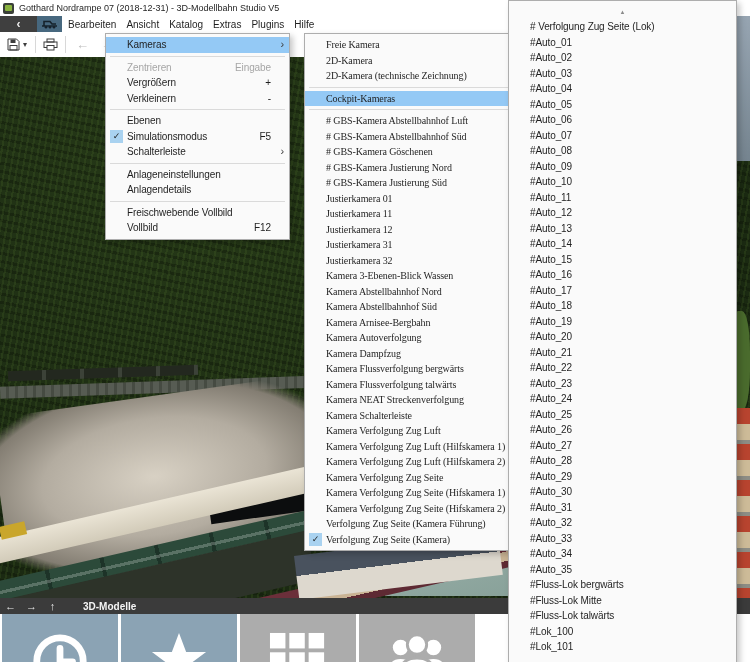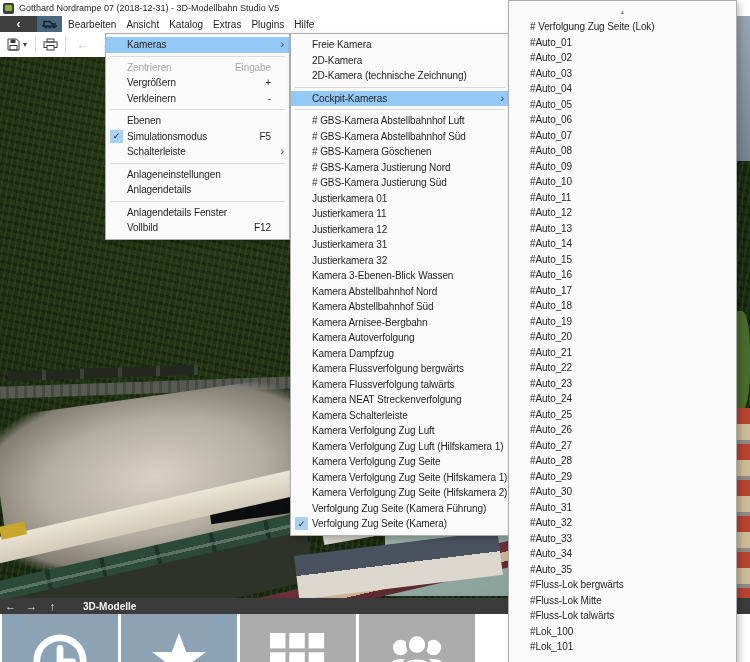--- a/index.html
+++ b/index.html
@@ -79,21 +79,21 @@
   .menu-item .gutter{flex:0 0 21px;display:flex;align-items:center;justify-content:center;}
   .check{width:13px;height:13px;background:var(--check_badge);display:flex;align-items:center;justify-content:center;
          font-size:9px;color:#1f1f1f;}
   .menu-item .label{white-space:nowrap;}
   .menu-item .shortcut{margin-left:auto;padding-right:12px;}
   .menu-item.disabled .label,.menu-item.disabled .shortcut{color:#a6a6a6;}
   .menu-item .arrow{position:absolute;right:5px;font-size:11px;color:#3c3c3c;line-height:1;}
   .menu-item.hl{background:var(--menu_highlight);}
   .menu-sep{height:1px;background:#dadada;margin:3px 4px;}
   .menu-ansicht{left:105px;top:33px;width:185px;}
-  .menu-kameras{left:290px;top:33px;width:220px;}
+  .menu-kameras{left:304px;top:33px;width:220px;font-family:Liberation Serif, serif;}
   .menu-cockpit{left:508px;top:0;width:229px;height:672px;z-index:50;padding-top:4px;}
   .scroll-up{height:14px;display:flex;align-items:center;justify-content:center;font-size:6px;color:#8a8a8a;}
 </style>
 </head>
 <body>
 
 <div class="screen">
 
   <div class="viewport">
     <div class="sc sky"></div>
@@ -264,21 +264,21 @@
         <span class="gutter"></span>
         <span class="label">Anlageneinstellungen</span>
       </div>
       <div class="menu-item">
         <span class="gutter"></span>
         <span class="label">Anlagendetails</span>
       </div>
       <div class="menu-sep"></div>
       <div class="menu-item">
         <span class="gutter"></span>
-        <span class="label">Anlagendetails Fenster</span>
+        <span class="label">Freischwebende Vollbild</span>
       </div>
       <div class="menu-item">
         <span class="gutter"></span>
         <span class="label">Vollbild</span>
         <span class="shortcut">F12</span>
       </div>
     </div>
 
   <div class="menu menu-kameras" id="menu-kameras">
       <div class="menu-item">
@@ -380,20 +380,24 @@
         <span class="gutter"></span>
         <span class="label">Kamera Schalterleiste</span>
       </div>
       <div class="menu-item">
         <span class="gutter"></span>
         <span class="label">Kamera Verfolgung Zug Luft</span>
       </div>
       <div class="menu-item">
         <span class="gutter"></span>
         <span class="label">Kamera Verfolgung Zug Luft (Hilfskamera 1)</span>
+      </div>
+      <div class="menu-item">
+        <span class="gutter"></span>
+        <span class="label">Kamera Verfolgung Zug Luft (Hilfskamera 2)</span>
       </div>
       <div class="menu-item">
         <span class="gutter"></span>
         <span class="label">Kamera Verfolgung Zug Seite</span>
       </div>
       <div class="menu-item">
         <span class="gutter"></span>
         <span class="label">Kamera Verfolgung Zug Seite (Hifskamera 1)</span>
       </div>
       <div class="menu-item">

